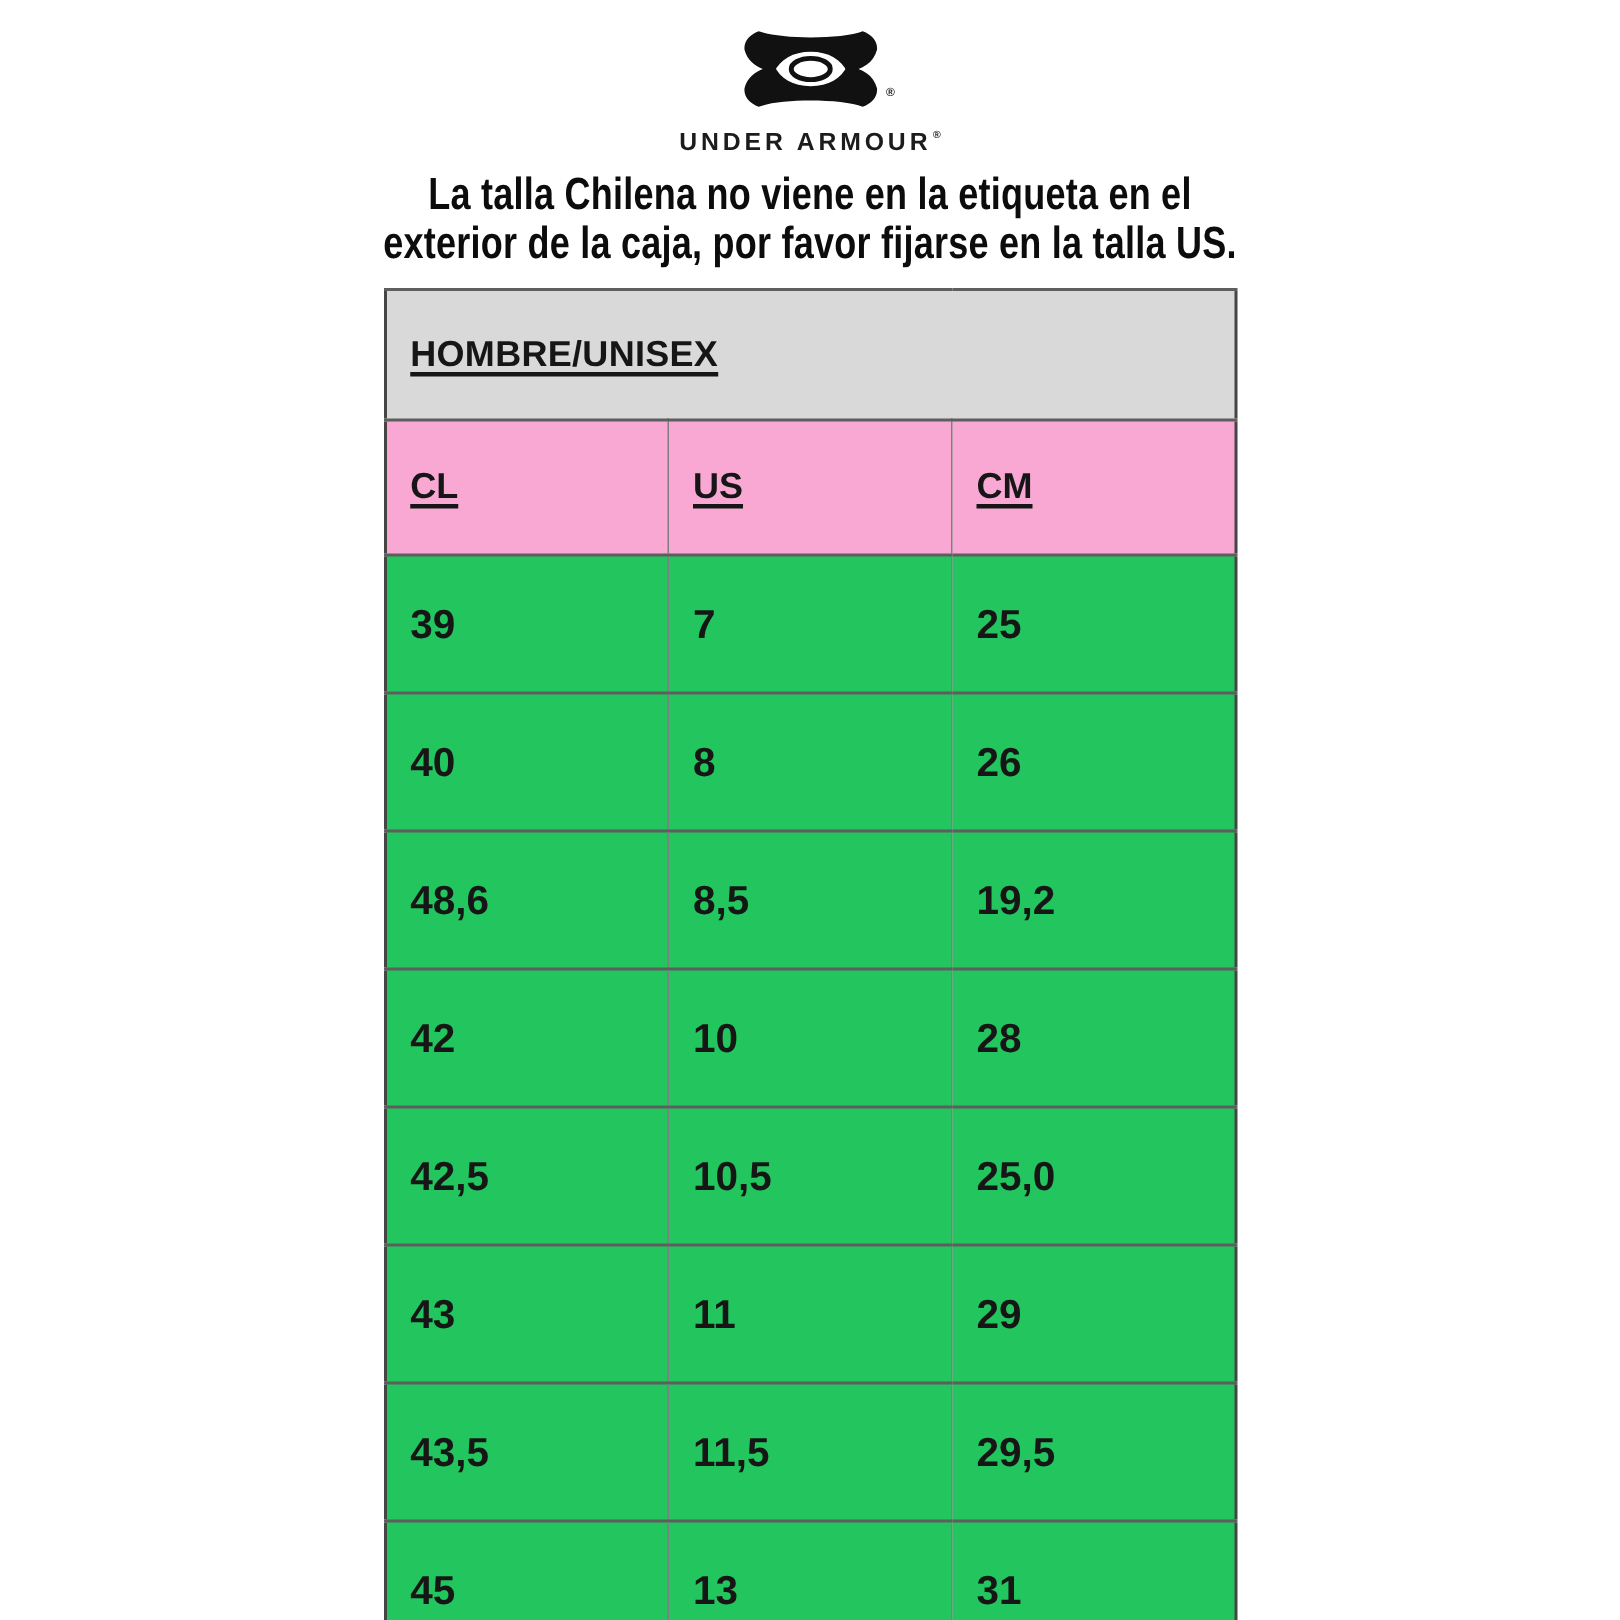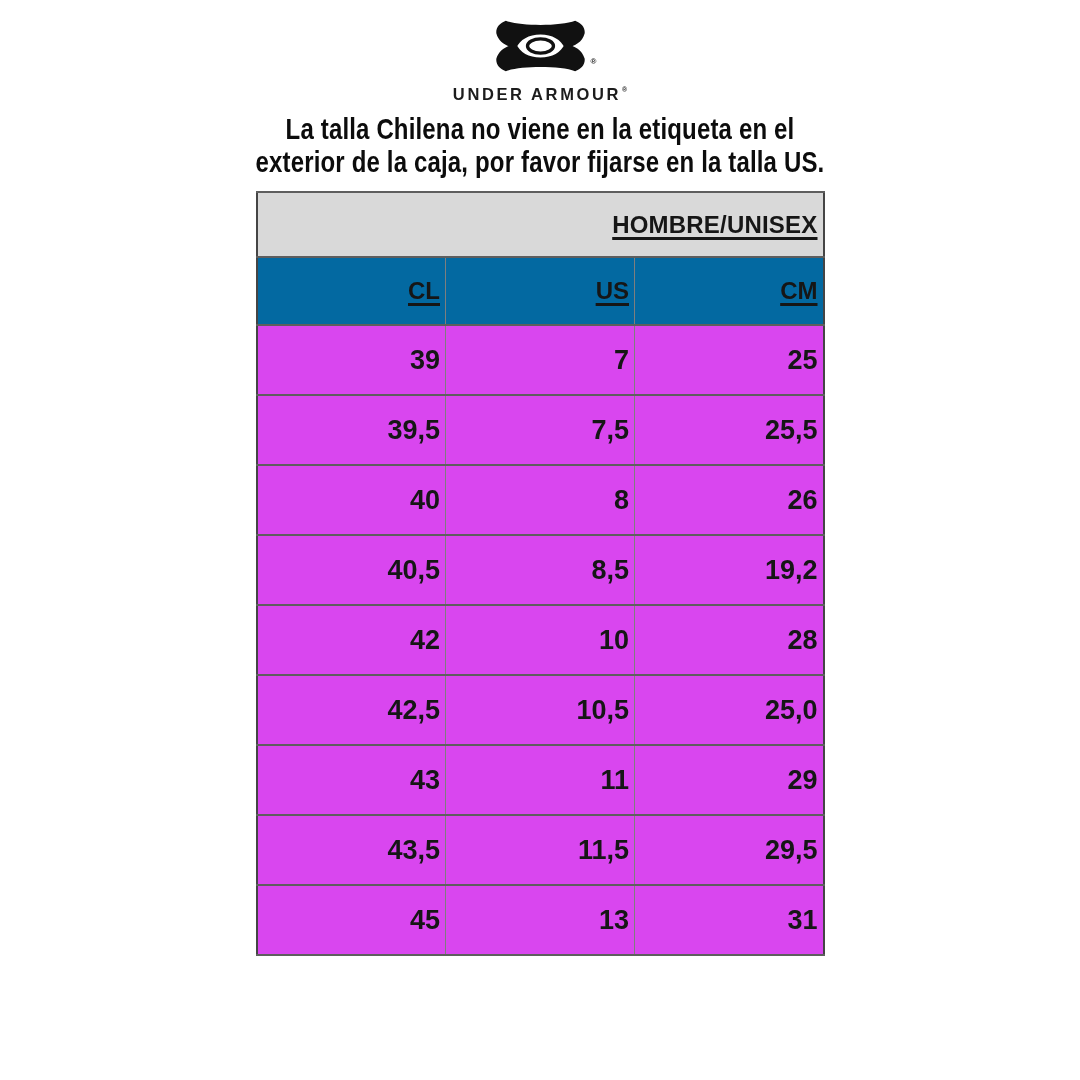--- a/index.html
+++ b/index.html
@@ -70,50 +70,50 @@
     margin: 13px auto 0 auto;
     border-collapse: collapse;
     table-layout: fixed;
     border: 2px solid var(--border-heavy, #454545);
   }
   table.size-table th, table.size-table td {
     border-left: 1px solid var(--border-light, #7e7e7e);
     border-right: 1px solid var(--border-light, #7e7e7e);
     border-top: 2px solid var(--border-mid, #5e5e5e);
     border-bottom: 2px solid var(--border-mid, #5e5e5e);
-    text-align: right;
+    text-align: left;
     vertical-align: middle;
     color: #161616;
-    padding: 5px;
+    padding: 16px;
   }
   tr.title-row th {
     background: var(--header-bg, #d9d9d9);
     height: 53px;
     font-size: 24px;
     font-weight: bold;
     text-decoration: underline;
     text-decoration-thickness: 2.5px;
     text-underline-offset: 4px;
     letter-spacing: 0.2px;
   }
   tr.colhead-row th {
     height: 56px;
     font-size: 24px;
     font-weight: bold;
-    background: #0369a1;
+    background: #f9a8d4;
     text-decoration: underline;
     text-decoration-thickness: 2.5px;
     text-underline-offset: 4px;
     margin-left: 20px;
   }
   tbody tr td {
     height: 58px;
     font-size: 27px;
     font-weight: bold;
-    background: #d946ef;
+    background: #22c55e;
     margin-left: 43px;
   }
 </style>
 </head>
 <body>
 
 <div class="page">
 
   <header class="brand">
     <div class="logo-wrap">
@@ -154,31 +154,26 @@
         <th>CM</th>
       </tr>
     </thead>
     <tbody>
         <tr>
           <td>39</td>
           <td>7</td>
           <td>25</td>
         </tr>
         <tr>
-          <td>39,5</td>
-          <td>7,5</td>
-          <td>25,5</td>
-        </tr>
-        <tr>
           <td>40</td>
           <td>8</td>
           <td>26</td>
         </tr>
         <tr>
-          <td>40,5</td>
+          <td>48,6</td>
           <td>8,5</td>
           <td>19,2</td>
         </tr>
         <tr>
           <td>42</td>
           <td>10</td>
           <td>28</td>
         </tr>
         <tr>
           <td>42,5</td>

